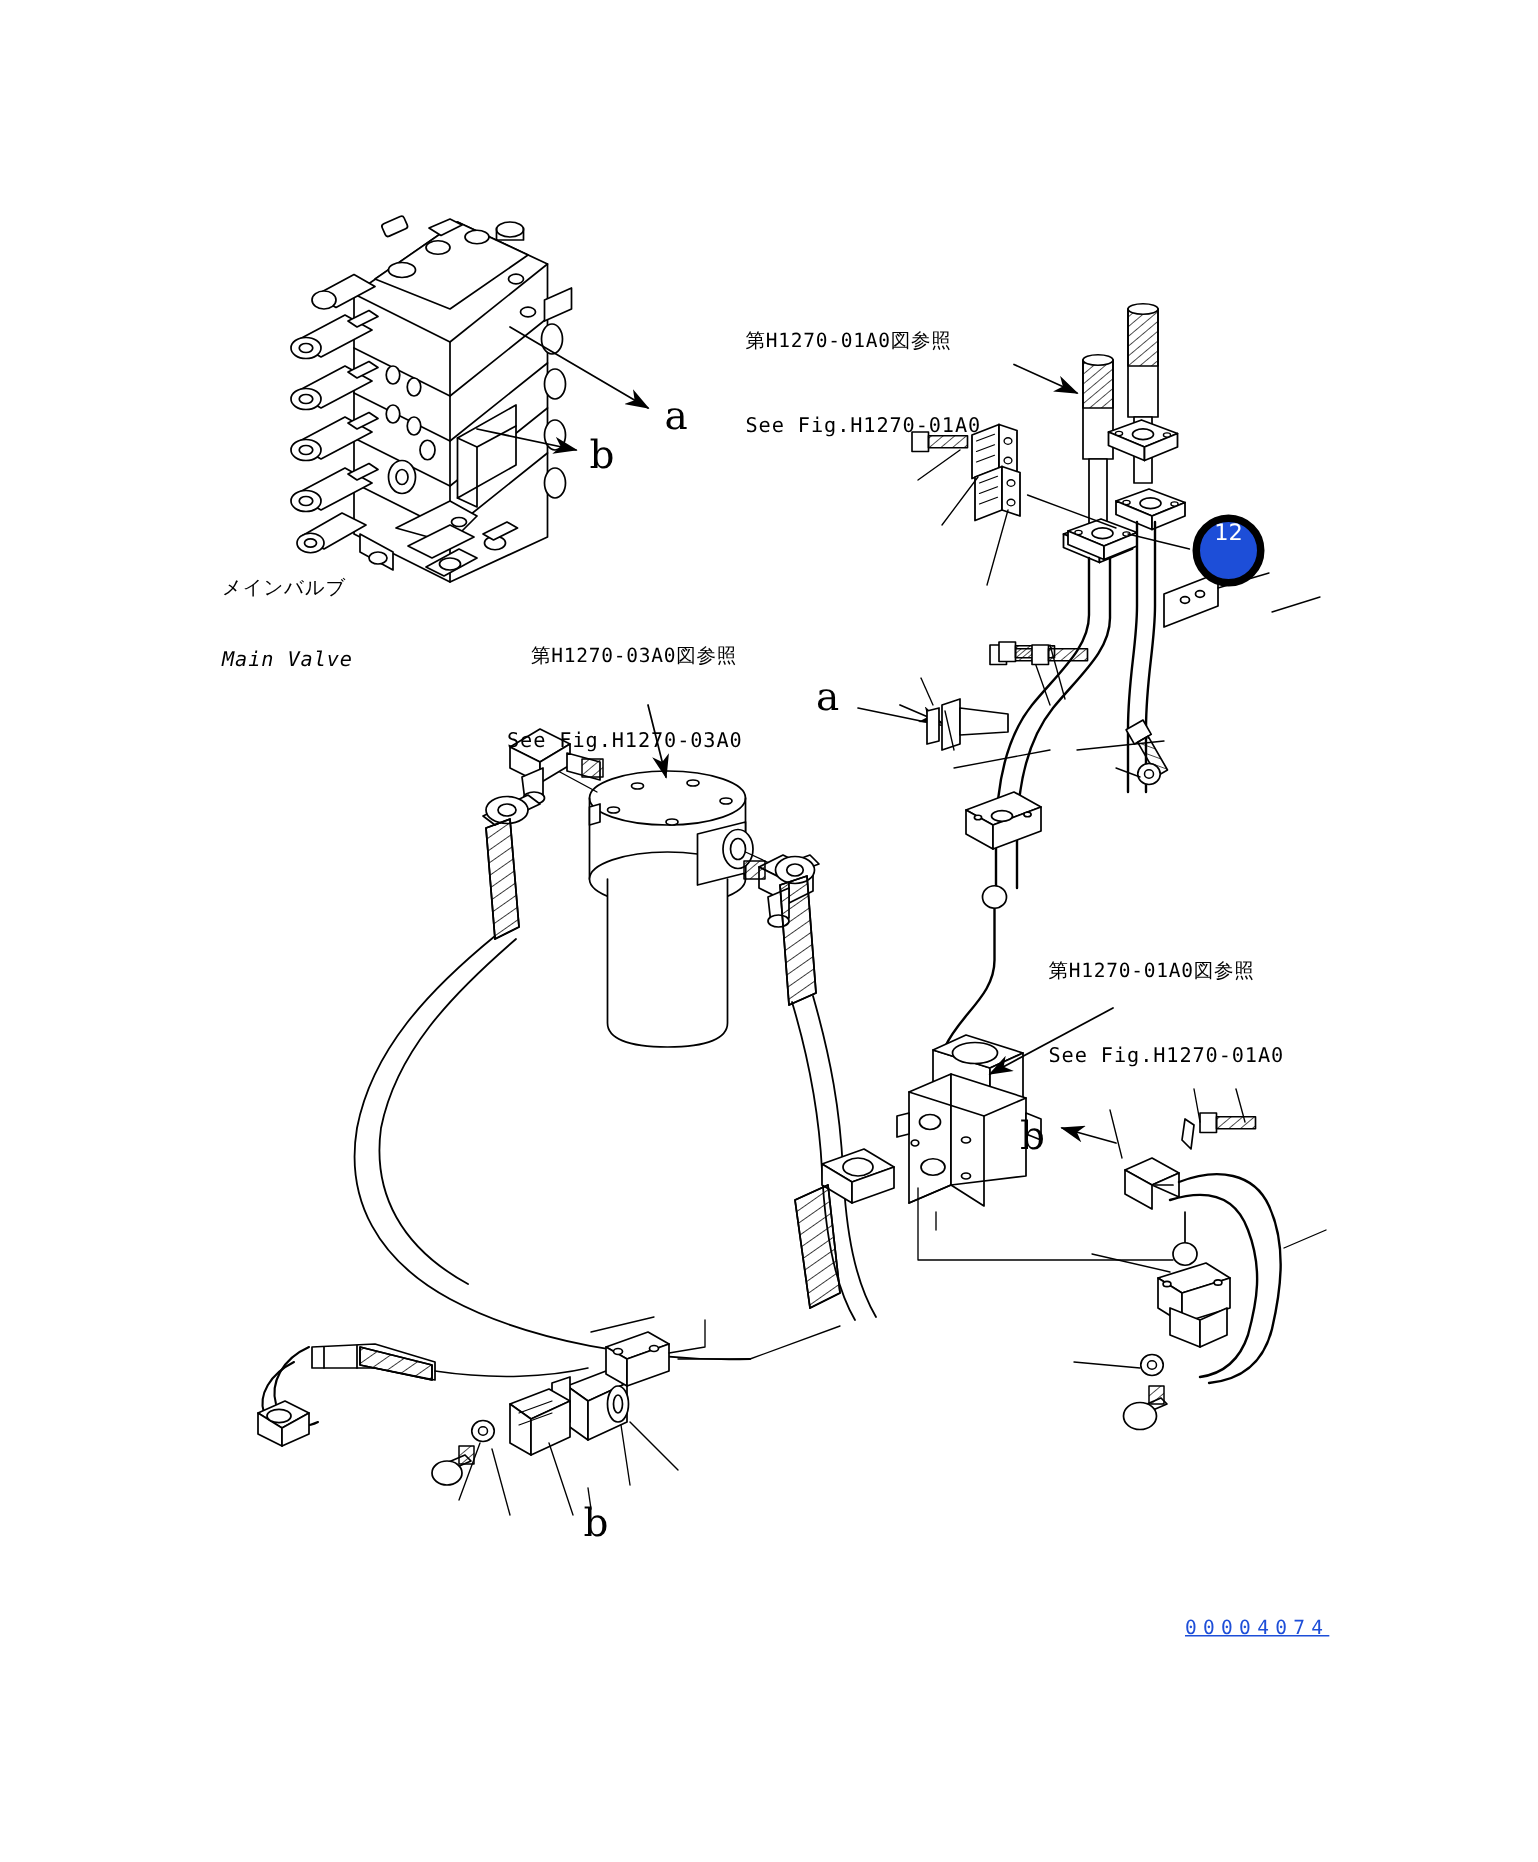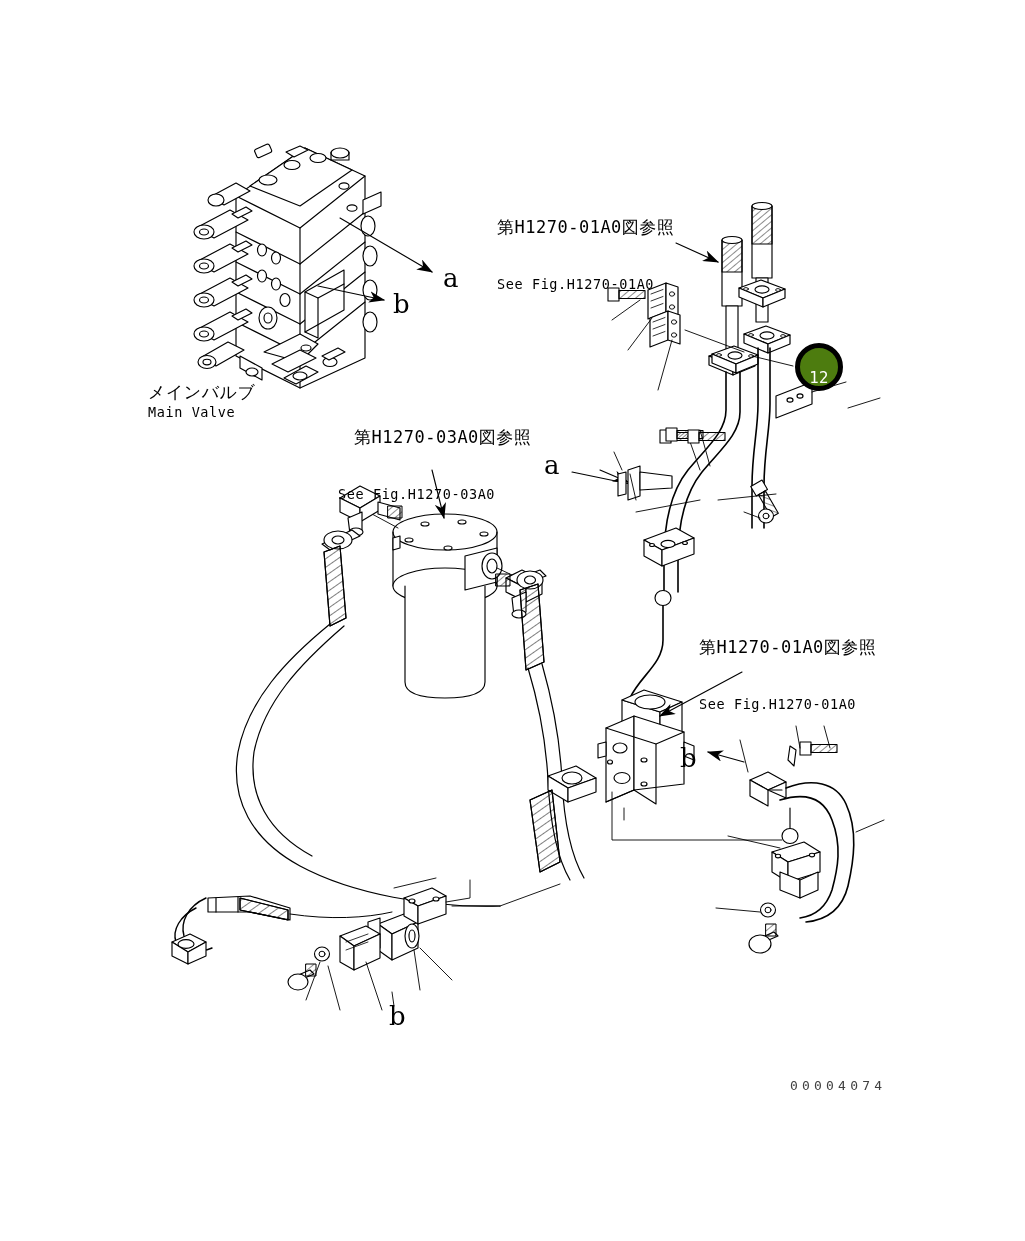--- a/index.html
+++ b/index.html
@@ -28,53 +28,54 @@
   .lbl {
     position: absolute;
     font-family: "DejaVu Sans Mono", monospace;
     font-size: 13.5px;
     line-height: 17px;
     color: #000000;
     white-space: pre;
     letter-spacing: 0px;
   }
   .lbl-jp {
-    font-size: 17px;
+    font-size: 13px;
     letter-spacing: 0.5px;
   }
   .lbl-en {
     font-size: 13.5px;
     letter-spacing: 0.6px;
     margin-top: 40px;
   }
   .callout-letter {
     position: absolute;
     font-family: "DejaVu Serif", serif;
     font-size: 26px;
     color: #000000;
     line-height: 1;
   }
   .drawing-id {
     position: absolute;
     font-family: "DejaVu Sans Mono", monospace;
     font-size: 13px;
     letter-spacing: 4.2px;
-    color: #404040;
+    color: #1d4ed8;
     white-space: pre;
+    text-decoration: underline;
   }
   .badge {
     position: absolute;
     width: 48px;
     height: 48px;
     border-radius: 50%;
-    background: #4d7c0f;
+    background: #1d4ed8;
     border: 5px solid #000000;
     box-sizing: border-box;
     display: flex;
-    align-items: flex-end;
+    align-items: flex-start;
     justify-content: center;
   }
   .badge span {
     font-family: "DejaVu Sans", sans-serif;
     font-size: 15px;
     color: #ffffff;
     line-height: 1;
   }
 </style>
 </head>
@@ -525,21 +526,21 @@
       <g transform="translate(688,430)">
           <use href="#boltShape"></use>
         </g>
       <path d="M630,474 L636,500" fill="none" stroke-width="0.9"></path>
 
       <path d="M676,243 L718,262" marker-end="url(#arrowSolid)"></path>
     </g>
   </svg>
 
   <div class="lbl lbl-jp" style="left:148px; top:384px;">メインバルブ</div>
-  <div class="lbl lbl-en" style="left:148px; top:364px;">Main Valve</div>
+  <div class="lbl lbl-en" style="left:148px; top:392px;font-style:italic;">Main Valve</div>
 
   <div class="lbl lbl-jp" style="left:497px; top:219px;">第H1270-01A0図参照</div>
   <div class="lbl lbl-en" style="left:497px; top:236px;">See Fig.H1270-01A0</div>
 
   <div class="lbl lbl-jp" style="left:338px; top:429px;margin-left:16px;">第H1270-03A0図参照</div>
   <div class="lbl lbl-en" style="left:338px; top:446px;text-align:center;">See Fig.H1270-03A0</div>
 
   <div class="lbl lbl-jp" style="left:699px; top:639px;">第H1270-01A0図参照</div>
   <div class="lbl lbl-en" style="left:699px; top:656px;">See Fig.H1270-01A0</div>
 

